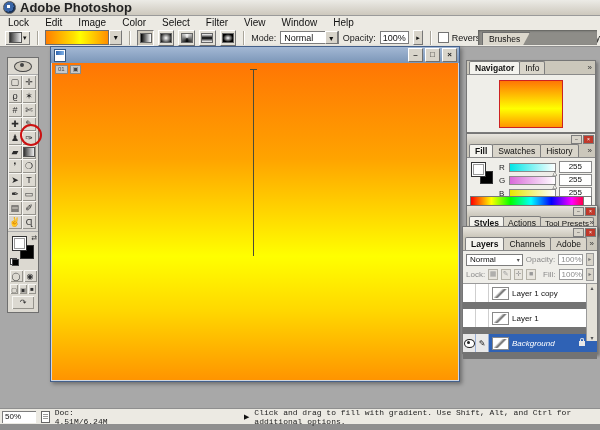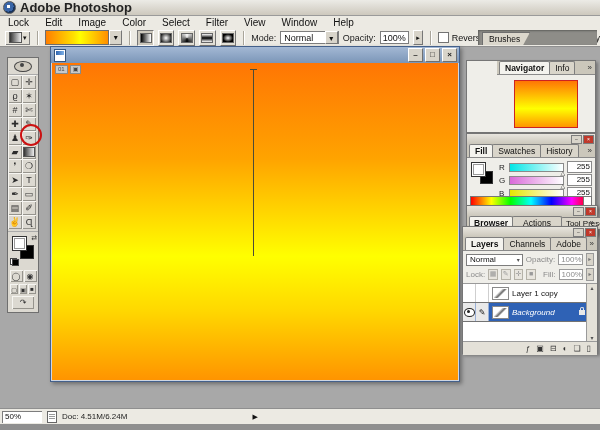--- a/index.html
+++ b/index.html
@@ -97,54 +97,54 @@
   .cswatches{position:absolute;left:4px;top:4px;width:24px;height:24px;}
   .cswatches .f{position:absolute;left:0;top:0;width:13px;height:13px;background:#fff;border:1px solid #333;box-shadow:inset 0 0 0 1px #fff,inset 0 0 0 2px #999;}
   .cswatches .k{position:absolute;left:9px;top:9px;width:11px;height:11px;background:#000;border:1px solid #333;}
   .chrow{position:absolute;left:32px;right:3px;height:12px;display:flex;align-items:center;gap:3px;}
   .chlabel{width:7px;font-size:8px;color:#222;}
   .chtrack{flex:1;height:7px;border:1px solid #8a8a8a;position:relative;}
   .chtrack.r{background:linear-gradient(90deg,#00e6e6,#ffffff);}
   .chtrack.g{background:linear-gradient(90deg,#d96ad9,#ffffff);}
   .chtrack.b{background:linear-gradient(90deg,#e6e600,#ffffff);}
   .chhandle{position:absolute;right:-2px;bottom:-5px;font-size:6px;color:#222;}
-  .chval{width:22px;height:10px;background:#fff;border:1px solid #8a8a8a;font-size:8px;text-align:right;padding-right:1px;}
+  .chval{width:22px;height:10px;background:#fff;border:1px solid #8a8a8a;font-size:8px;text-align:right;padding-right:9px;}
   .spectrum{position:absolute;left:3px;right:3px;bottom:3px;height:10px;border:1px solid #777;background:linear-gradient(90deg,#ff0000,#ffff00 17%,#00ff00 33%,#00ffff 50%,#0000ff 67%,#ff00ff 84%,#ff0000 97%,#ff0000);}
   .spectrum::after{content:"";position:absolute;right:0;top:0;width:7px;height:100%;background:#fff;border-left:1px solid #777;}
 
   
   .blendrow{display:flex;align-items:center;gap:3px;padding:2px 3px;}
   .blendsel{width:62px;height:12px;background:#fff;border:1px solid #7d7d7d;font-size:8px;display:flex;align-items:center;justify-content:space-between;padding-left:3px;box-sizing:border-box;}
   .graylab{font-size:8px;color:#8b8b8b;}
   .smallval{width:26px;height:11px;background:#fff;border:1px solid #9a9a9a;font-size:8px;display:flex;align-items:center;padding-left:2px;box-sizing:border-box;color:#8b8b8b;}
   .minispin{width:7px;height:11px;font-size:6px;line-height:11px;text-align:center;background:#d8d4ca;border:1px solid #9a9a9a;color:#777;}
   .lockrow{display:flex;align-items:center;gap:3px;padding:0 3px 2px 3px;border-bottom:1px solid #9a9a9a;}
   .lockic{width:9px;height:9px;border:1px solid #b5b2a8;font-size:7px;line-height:8px;text-align:center;color:#9a9a9a;background:#e8e5de;}
   .layerlist{position:relative;background:#fff;border-bottom:1px solid #9a9a9a;height:57px;}
-  .lrow{height:18px;display:flex;align-items:center;border-bottom:1px solid #737373;position:relative;padding-right:10px;}
+  .lrow{height:18px;display:flex;align-items:center;border-bottom:7px solid #737373;position:relative;padding-right:10px;}
   .lcell{width:13px;height:18px;border-right:1px solid #cfcfcf;display:flex;align-items:center;justify-content:center;box-sizing:border-box;}
   .thumb{width:15px;height:11px;background:#fff;border:1px solid #8a8a8a;margin:0 3px;position:relative;flex:none;}
   .thumb::after{content:"";position:absolute;inset:1px;background:linear-gradient(135deg,transparent 35%,#bbb 42%,#666 52%,transparent 62%);}
   .lname{font-size:8px;white-space:nowrap;}
   .lrow.sel{background:#2f62b5;color:#fff;}
   .lrow.sel .lname{color:#fff;font-style:italic;}
   .lrow.sel .lcell{border-right-color:#9ab0d6;background:#e9e9e9;color:#222;}
   .eye{width:9px;height:7px;border:1px solid #222;border-radius:50%;position:relative;background:#fff;}
   .eye::after{content:"";position:absolute;left:2px;top:1px;width:3px;height:3px;background:#222;border-radius:50%;}
   .minilock{width:6px;height:5px;background:#e8e8e8;position:relative;margin-right:2px;margin-left:auto;}
   .minilock::before{content:"";position:absolute;left:1px;top:-3px;width:2px;height:3px;border:1px solid #e8e8e8;border-bottom:none;border-radius:2px 2px 0 0;}
   .lscroll{position:absolute;right:0;top:0;width:10px;height:100%;background:#e4e1d8;border-left:1px solid #9a9a9a;display:flex;flex-direction:column;justify-content:space-between;align-items:center;font-size:6px;color:#555;}
   .lbottom{height:13px;display:flex;align-items:center;justify-content:flex-end;gap:6px;padding:0 6px;background:#e4e1d8;font-size:8px;color:#333;}
 
   
   .statusbar{position:absolute;left:0;top:408px;width:600px;height:16px;background:#eceae3;border-top:1px solid #8f8f8f;display:flex;align-items:center;gap:5px;padding-left:2px;box-sizing:border-box;z-index:8;}
   .statuszoom{width:40px;height:12px;background:#fff;box-shadow:inset 1px 1px 0 #7d7d7d,inset -1px -1px 0 #fff;font-size:8px;display:flex;align-items:center;padding-left:3px;box-sizing:border-box;}
   .pageicon{width:8px;height:10px;background:#fff;border:1px solid #666;position:relative;}
   .pageicon::after{content:"";position:absolute;left:1px;top:2px;right:1px;height:1px;background:#999;box-shadow:0 2px 0 #999,0 4px 0 #999;}
-  .statustext{font-size:8px;color:#222;}
+  .statustext{font-size:8px;color:#222;font-family:Liberation Mono, monospace;}
   .hintarrow{font-size:7px;margin-left:120px;}
   .bottomedge{position:absolute;left:0;top:424px;width:600px;height:6px;background:#8f8f8f;}
 </style>
 </head>
 <body>
 
 <div class="screen">
 
   <div class="titlebar">
     <div class="appicon"></div>
@@ -282,21 +282,21 @@
     <div class="canvas">
       <div class="slicebadges">
         <span class="slicebadge">01</span>
         <span class="slicebadge">▣</span>
       </div>
       <div class="dragtick"></div>
       <div class="dragline"></div>
     </div>
   </div>
 
-  <div class="palette" style="left:466px;top:60px;width:130px;height:73px;padding-left:30px;">
+  <div class="palette" style="left:466px;top:60px;width:130px;height:73px;">
     <div class="tabrow">
       <span class="tab active">Navigator</span>
       <span class="tab">Info</span>
       <span class="pmenu">»</span>
     </div>
     <div class="navthumb"></div>
     <div class="navbottom">
       <div class="navzoom sunken">50%</div>
       <span class="mount">▴</span>
       <div class="navslider">
@@ -346,22 +346,22 @@
     </div>
     <div class="spectrum"></div>
   </div>
 
   <div class="palette" style="left:466px;top:205px;width:132px;height:30px;">
     <div class="pstrip">
       <div class="wbtn">–</div>
       <div class="wbtn close">×</div>
     </div>
     <div class="tabrow">
-      <span class="tab active" style="padding:1px 4px">Browser</span>
-      <span class="tab" style="padding:1px 10px">Actions</span>
+      <span class="tab active" style="padding:1px 4px">Styles</span>
+      <span class="tab" style="padding:1px 4px">Actions</span>
       <span class="tab" style="padding:1px 4px;font-size:8px">Tool Presets</span>
       <span class="pmenu">»</span>
     </div>
   </div>
 
   <div class="palette" style="left:462px;top:226px;width:136px;height:128px;z-index:6;">
     <div class="pstrip">
       <div class="wbtn">–</div>
       <div class="wbtn close">×</div>
     </div>
@@ -390,20 +390,26 @@
       <div class="smallval">100%</div>
       <div class="minispin">▸</div>
     </div>
     <div class="layerlist">
       <div class="lrow">
         <div class="lcell"></div>
         <div class="lcell"></div>
         <div class="thumb"></div>
         <span class="lname">Layer 1 copy</span>
       </div>
+      <div class="lrow">
+        <div class="lcell"></div>
+        <div class="lcell"></div>
+        <div class="thumb"></div>
+        <span class="lname">Layer 1</span>
+      </div>
       <div class="lrow sel">
         <div class="lcell">
             <div class="eye"></div>
           </div>
         <div class="lcell" style="font-size:8px">✎</div>
         <div class="thumb"></div>
         <span class="lname">Background</span>
         <div class="minilock"></div>
       </div>
       <div class="lscroll">
@@ -419,16 +425,17 @@
       <span>❏</span>
       <span>▯</span>
     </div>
   </div>
 
   <div class="statusbar">
     <div class="statuszoom">50%</div>
     <div class="pageicon"></div>
     <span class="statustext">Doc: 4.51M/6.24M</span>
     <span class="hintarrow">▶</span>
+    <span class="statustext">Click and drag to fill with gradient. Use Shift, Alt, and Ctrl for additional options.</span>
   </div>
   <div class="bottomedge"></div>
 
 </div>
 
 </body></html>

